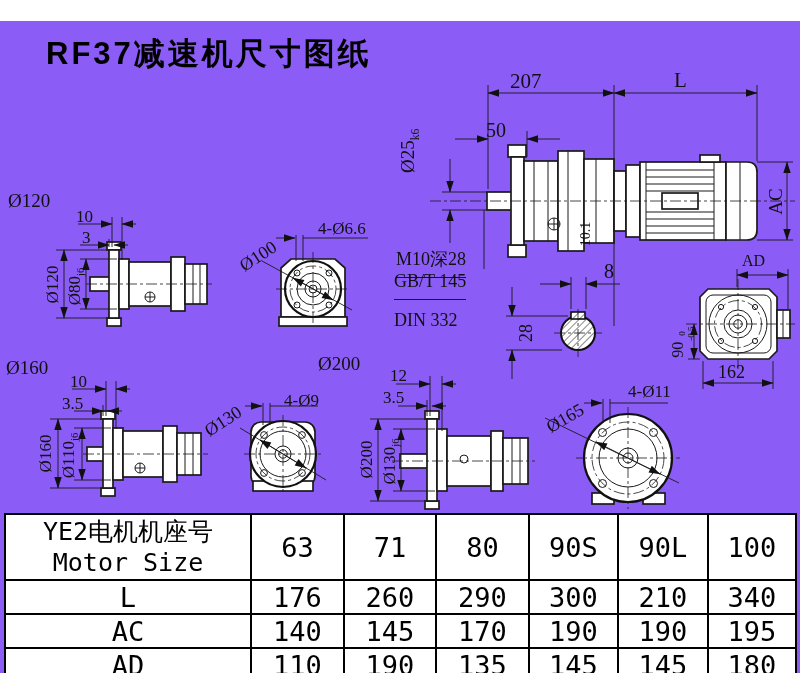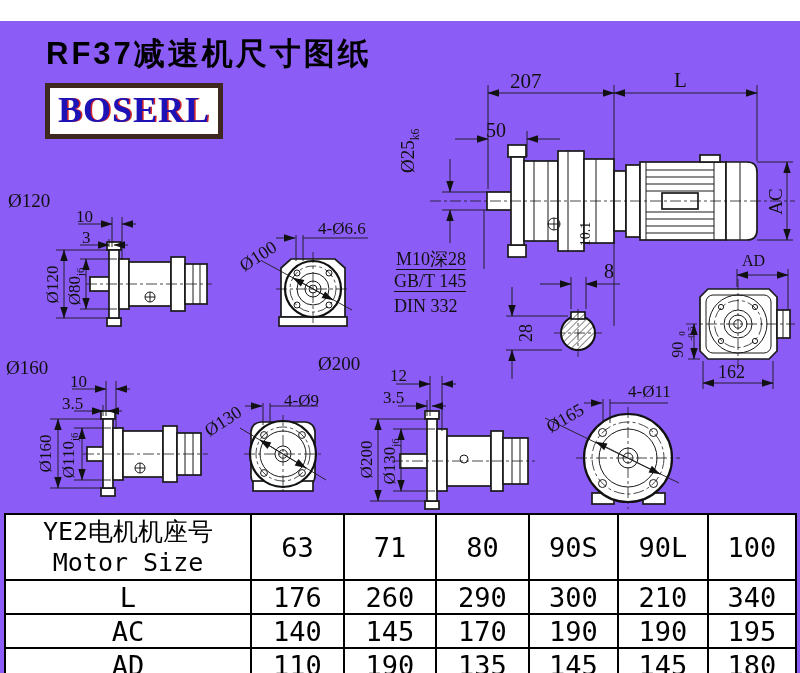--- a/index.html
+++ b/index.html
@@ -11,42 +11,39 @@
   #logo{position:absolute;left:45px;top:62px;border:5px solid #3f2820;background:#fff;
         padding:1px 8px 3px 8px;}
   #logo span{font-family:"Liberation Serif",serif;font-size:36px;font-weight:600;
         color:#1d12b5;letter-spacing:1px;text-shadow:1.5px 0 0 rgba(205,0,0,.85);}
   
   .lbl{position:absolute;white-space:nowrap;font-family:"Liberation Serif",serif;
        font-size:18px;line-height:1;color:#111;}
   .rot{transform:rotate(-90deg);transform-origin:50% 50%;text-align:center;}
   .d33{transform:rotate(-33deg);transform-origin:50% 50%;text-align:center;}
   .d30{transform:rotate(-30deg);transform-origin:50% 50%;text-align:center;}
-  .ul{border-bottom:1.6px solid #111;padding-bottom:1px;}
+  .ul{border-bottom:1.6px solid #111;padding-bottom:9px;}
   sub.tol{font-size:0.62em;}
   .stack{display:inline-flex;flex-direction:column;font-size:9px;line-height:9px;
          vertical-align:-2px;margin-left:1px;}
   svg{position:absolute;left:0;top:0;}
   
   #size-table{position:absolute;left:4px;top:492px;border-collapse:collapse;
       table-layout:fixed;width:791px;font-family:"DejaVu Sans Mono","DejaVu Sans",sans-serif;}
   #size-table td{border:2.4px solid #000;text-align:center;vertical-align:middle;
       padding:0;font-size:27px;color:#000;background:#fff;}
   #size-table .hdr1{font-size:25px;line-height:1.25;}
   #size-table .r0{height:66px;} #size-table .rr{height:34px;}
 </style>
 </head>
 <body>
 
 <div id="stage">
 
   <div id="title">RF37减速机尺寸图纸</div>
-  <div id="logo">
-    <span>BOSERL</span>
-  </div>
 
   <svg width="800" height="673" viewBox="0 0 800 673">
     <defs>
       <marker id="arr" markerWidth="13" markerHeight="9" refX="12" refY="4.5" orient="auto-start-reverse" markerUnits="userSpaceOnUse">
         <path d="M12.5,4.5 L1,0.8 L1,8.2 Z" fill="#111"></path>
       </marker>
       <pattern id="hatch" patternUnits="userSpaceOnUse" width="5" height="5" patternTransform="rotate(45)">
         <rect width="5" height="5" fill="#fff"></rect>
         <line x1="0" y1="0" x2="0" y2="5" stroke="#222" stroke-width="1.1"></line>
       </pattern>
@@ -318,21 +315,21 @@
   </svg>
 
   <div class="lbl" style="left:510px;top:50px;font-size:21px;">207</div>
   <div class="lbl" style="left:674px;top:49px;font-size:21px;">L</div>
   <div class="lbl" style="left:486px;top:99px;font-size:20px;">50</div>
   <div class="lbl rot" style="left:378px;top:118px;width:64px;font-size:19px;"><span>Ø25</span><sub class="tol">k6</sub></div>
   <div class="lbl rot" style="left:758px;top:171px;width:34px;font-size:19px;">AC</div>
   <div class="lbl rot" style="left:568px;top:206px;width:36px;font-size:14px;">10.1</div>
   <div class="lbl ul" style="left:396px;top:229px;font-size:18px;">M10深28</div>
   <div class="lbl ul" style="left:394px;top:251px;font-size:18px;">GB/T 145</div>
-  <div class="lbl" style="left:394px;top:276px;font-size:18px;text-align:right;">DIN 332</div>
+  <div class="lbl" style="left:394px;top:290px;font-size:18px;text-align:right;">DIN 332</div>
 
   <div class="lbl" style="left:604px;top:240px;font-size:20px;">8</div>
   <div class="lbl rot" style="left:511px;top:303px;width:30px;font-size:18px;">28</div>
 
   <div class="lbl" style="left:742px;top:232px;font-size:16px;">AD</div>
   <div class="lbl rot" style="left:661px;top:308px;width:44px;font-size:16px;"><span>90</span><span class="stack">
         <span>0</span>
         <span>-0.5</span>
       </span></div>
   <div class="lbl" style="left:718px;top:342px;font-size:18px;">162</div>

